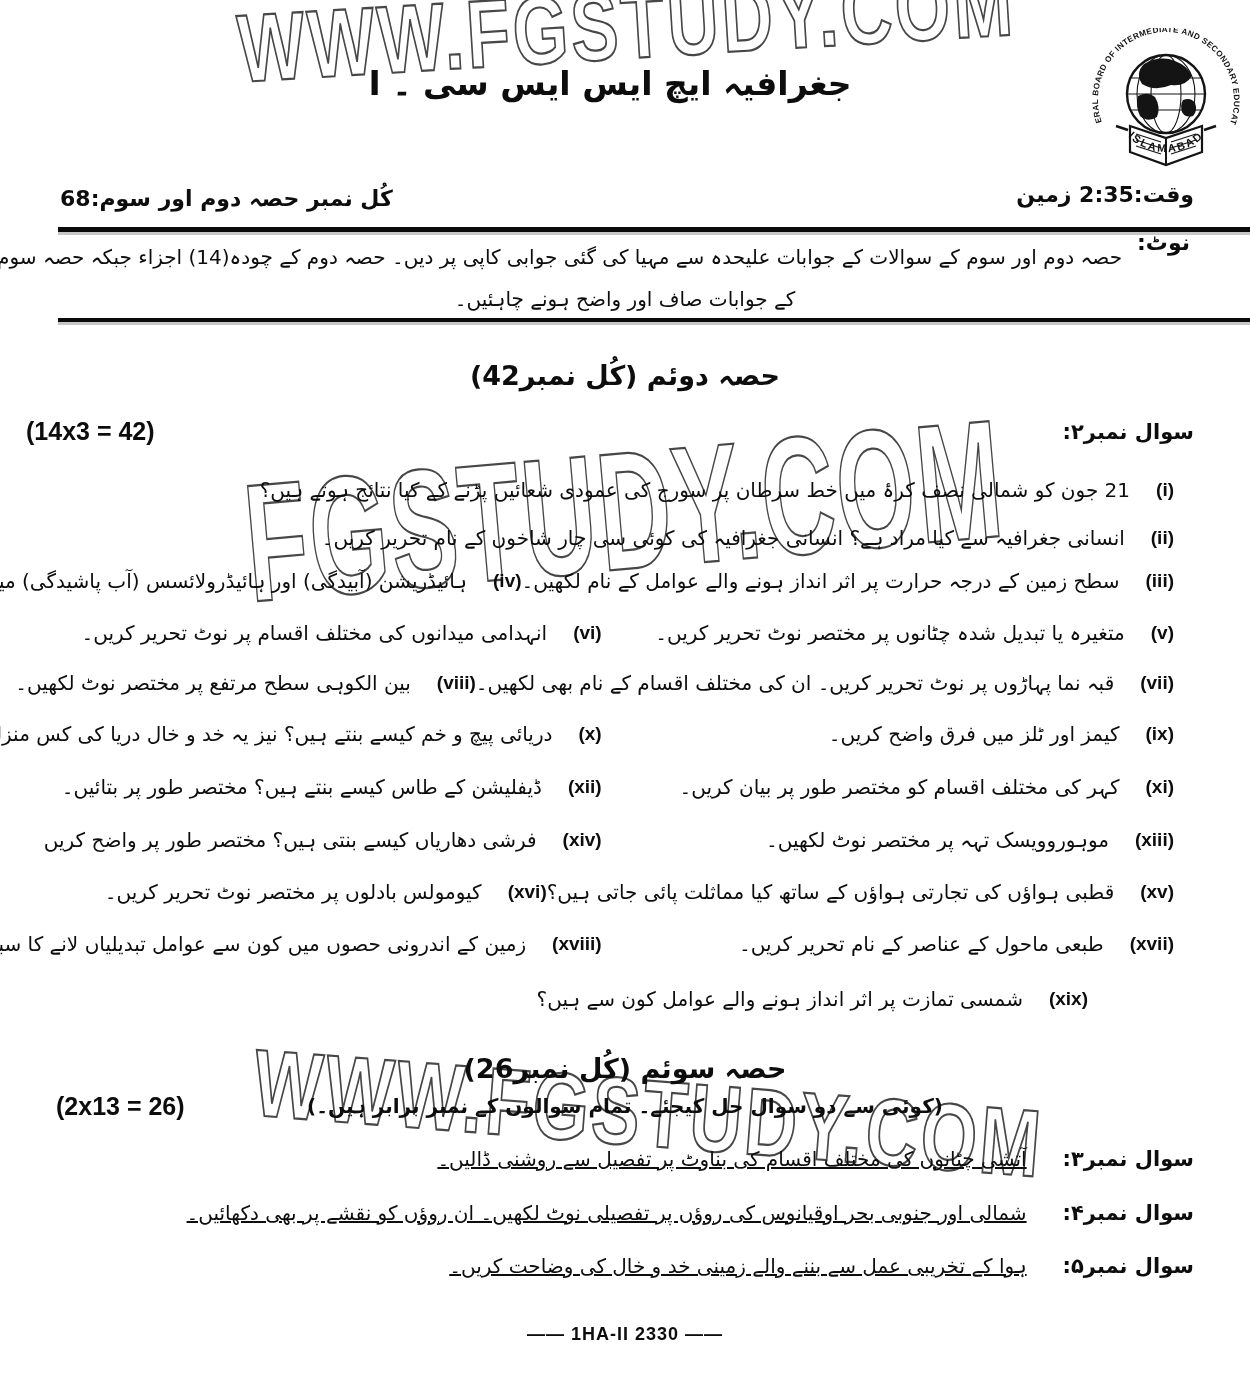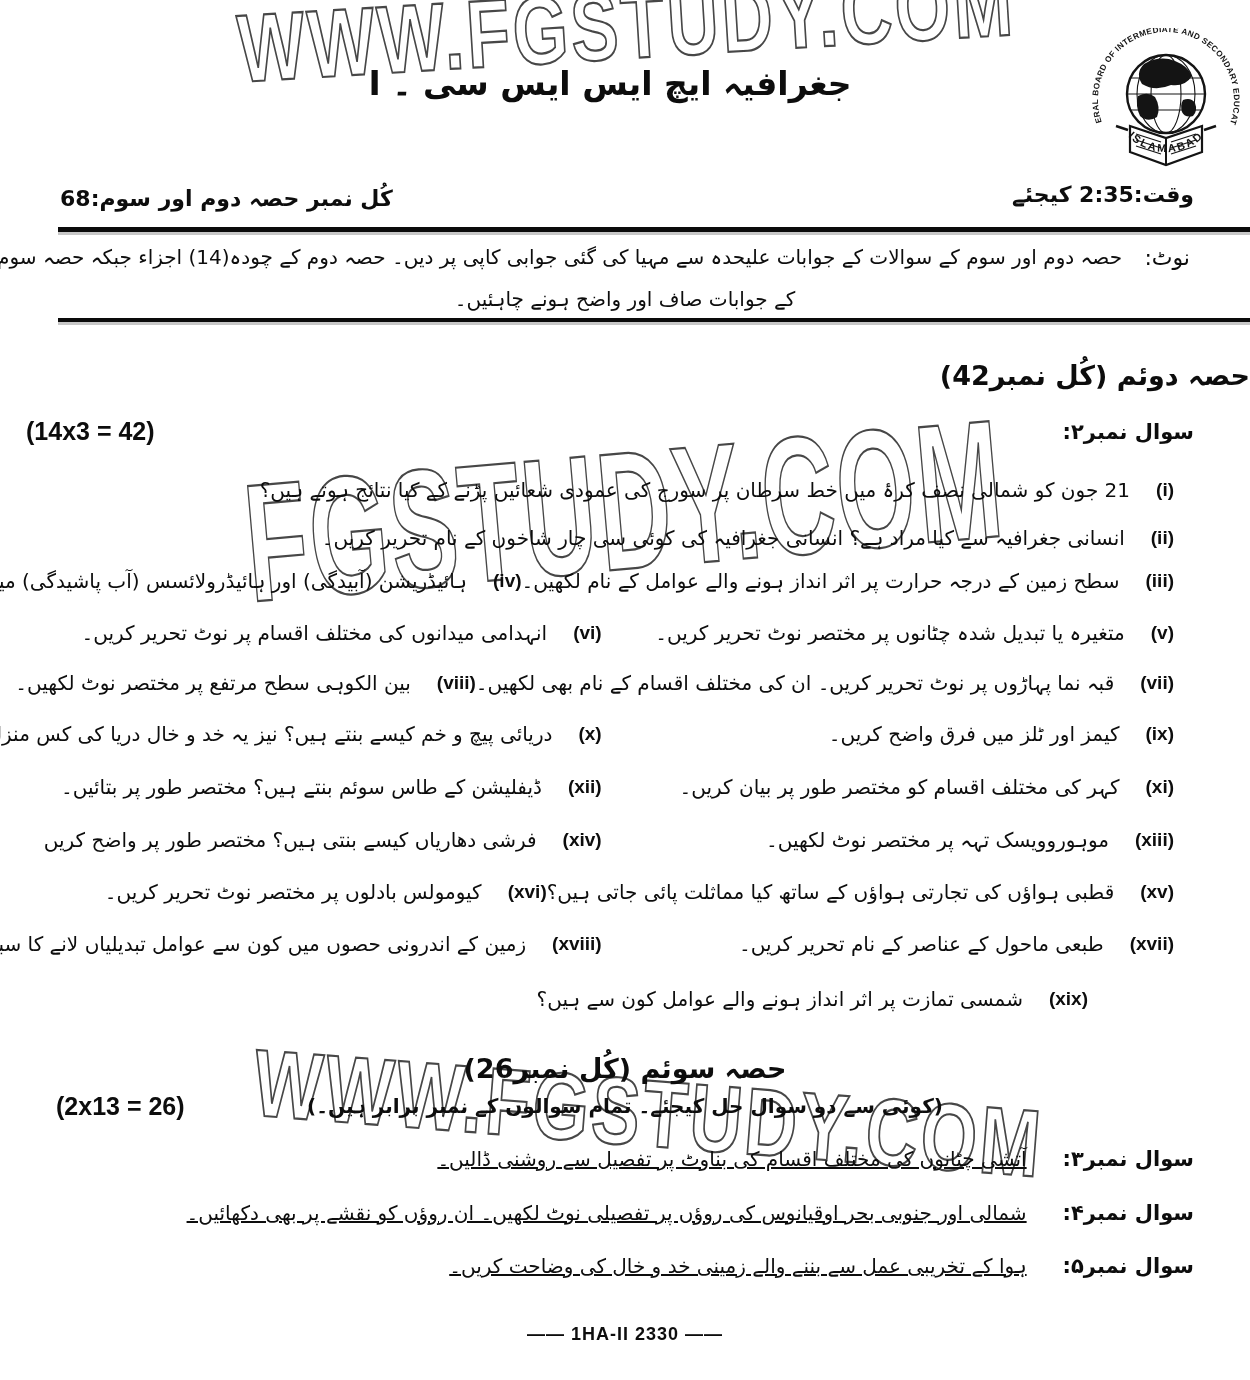--- a/index.html
+++ b/index.html
@@ -20,28 +20,28 @@
   .title {
     position:absolute; left:320px; top:64px; width:580px; text-align:center;
     direction:rtl; font-size:33px; font-weight:700;
   }
   .logo { position:absolute; left:1086px; top:28px; width:160px; height:152px; }
   .meta-time  { position:absolute; right:56px; top:182px; direction:rtl; font-size:22px; font-weight:700; }
   .meta-marks { position:absolute; left:60px;  top:186px; direction:rtl; font-size:22px; font-weight:700; }
   .rule-a { position:absolute; left:58px; right:0; top:227px; height:5px; background:#0a0a0a; box-shadow:0 3px 0 rgba(130,130,130,.45); }
   .rule-b { position:absolute; left:58px; right:0; top:318px; height:4px; background:#0a0a0a; box-shadow:0 3px 0 rgba(130,130,130,.45); }
   
-  .note-label { position:absolute; right:60px; top:245px; direction:rtl; font-size:22px; font-weight:400; }
+  .note-label { position:absolute; right:60px; top:230px; direction:rtl; font-size:22px; font-weight:700; }
   .note-line1 {
     position:absolute; right:128px; left:64px; top:245px; direction:rtl;
     font-size:20px; text-align:justify; text-align-last:justify; white-space:nowrap;
   }
   .note-line2 { position:absolute; left:0; right:0; top:287px; direction:rtl; text-align:center; font-size:20px; }
   
-  .sec2-head { position:absolute; left:0; right:0; top:360px;  direction:rtl; text-align:right; font-size:27px; font-weight:700; }
+  .sec2-head { position:absolute; left:0; right:0; top:360px;  direction:rtl; text-align:center; font-size:27px; font-weight:700; }
   .sec3-head { position:absolute; left:0; right:0; top:1053px; direction:rtl; text-align:center; font-size:27px; font-weight:700; }
   .sec3-sub  { position:absolute; left:0; right:0; top:1094px; direction:rtl; text-align:center; font-size:20px; font-weight:700; }
   
   .q2-label { position:absolute; right:56px;  top:420px; direction:rtl; font-size:21px; font-weight:700; }
   .q2-instr { position:absolute; right:172px; top:422px; direction:rtl; font-size:20px; white-space:nowrap; }
   .marks-badge { position:absolute; font-family:"Liberation Sans", sans-serif; font-weight:700; font-size:25px; }
   .m42 { left:26px; top:417px; }
   .m26 { left:56px; top:1092px; }
   
   .item-row { position:absolute; left:6px; right:76px; direction:rtl; display:flex; align-items:flex-start; }
@@ -113,21 +113,21 @@
       </g>
       <line x1="30" y1="98" x2="42" y2="102" stroke="#141414" stroke-width="2.4"></line>
       <line x1="130" y1="98" x2="118" y2="102" stroke="#141414" stroke-width="2.4"></line>
       <text font-family="Liberation Sans, sans-serif" font-size="11" font-weight="700" fill="#141414" letter-spacing="2">
         <textPath href="#arcBottom" startOffset="50%" text-anchor="middle">ISLAMABAD</textPath>
       </text>
     </svg>
   </div>
 
   <div class="title">جغرافیہ ایچ ایس ایس سی ۔ I</div>
-  <div class="meta-time">وقت:2:35 کیجئے</div>
+  <div class="meta-time">وقت:2:35 زمین</div>
   <div class="meta-marks">کُل نمبر حصہ دوم اور سوم:68</div>
   <div class="rule-a"></div>
 
   <div class="note-label">نوٹ:</div>
   <div class="note-line1">حصہ دوم اور سوم کے سوالات کے جوابات علیحدہ سے مہیا کی گئی جوابی کاپی پر دیں۔ حصہ دوم کے چودہ(14) اجزاء جبکہ حصہ سوم میں سے کوئی سے دو(02) سوالات حل کریں۔ آپ</div>
   <div class="note-line2">کے جوابات صاف اور واضح ہونے چاہئیں۔</div>
   <div class="rule-b"></div>
 
   <div class="sec2-head">حصہ دوئم (کُل نمبر42)</div>
   <div class="q2-label">سوال نمبر۲:</div>
@@ -185,21 +185,21 @@
       <span class="item-text">دریائی پیچ و خم کیسے بنتے ہیں؟ نیز یہ خد و خال دریا کی کس منزل پر بنتے ہیں۔ مختصر بتایئے۔</span>
     </div>
   </div>
   <div class="item-row r7">
     <div class="item-cell cell-right">
       <span class="item-num">(xi)</span>
       <span class="item-text">کہر کی مختلف اقسام کو مختصر طور پر بیان کریں۔</span>
     </div>
     <div class="item-cell cell-left">
       <span class="item-num">(xii)</span>
-      <span class="item-text">ڈیفلیشن کے طاس سوئم بنتے ہیں؟ مختصر طور پر بتائیں۔</span>
+      <span class="item-text">ڈیفلیشن کے طاس کیسے بنتے ہیں؟ مختصر طور پر بتائیں۔</span>
     </div>
   </div>
   <div class="item-row r8">
     <div class="item-cell cell-right">
       <span class="item-num">(xiii)</span>
       <span class="item-text">موہوروویسک تہہ پر مختصر نوٹ لکھیں۔</span>
     </div>
     <div class="item-cell cell-left">
       <span class="item-num">(xiv)</span>
       <span class="item-text">فرشی دھاریاں کیسے بنتی ہیں؟ مختصر طور پر واضح کریں</span>

